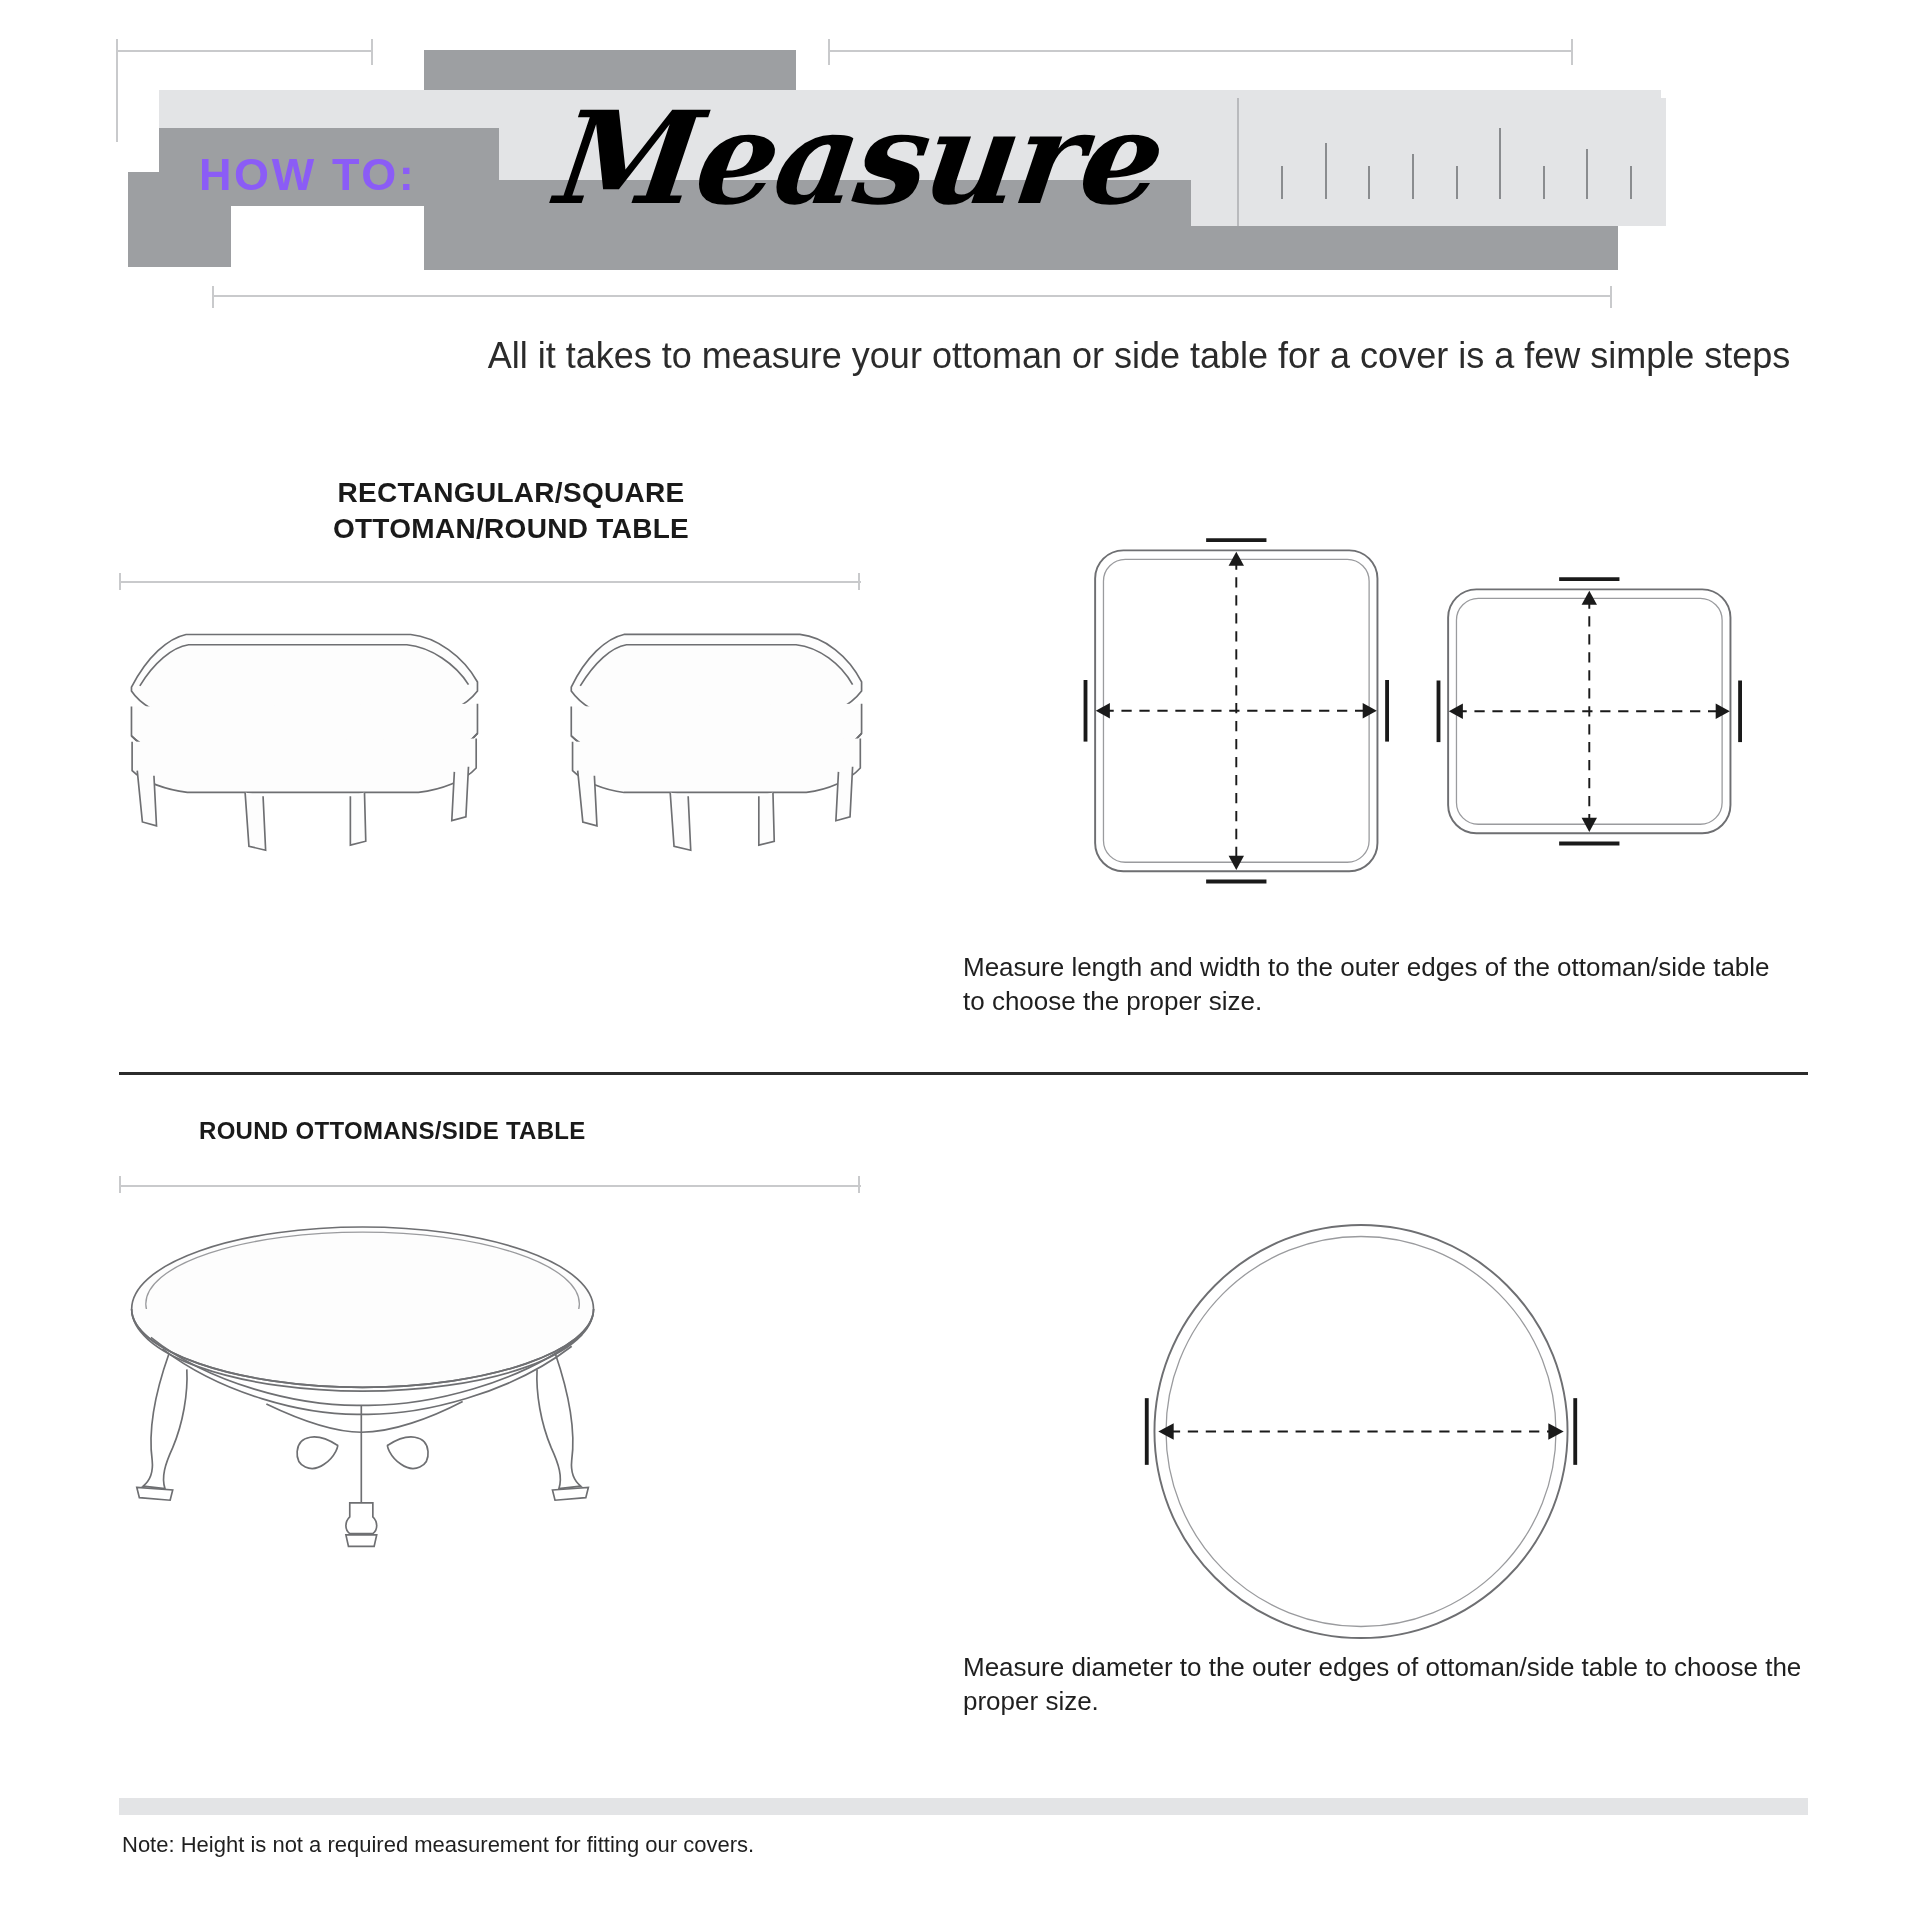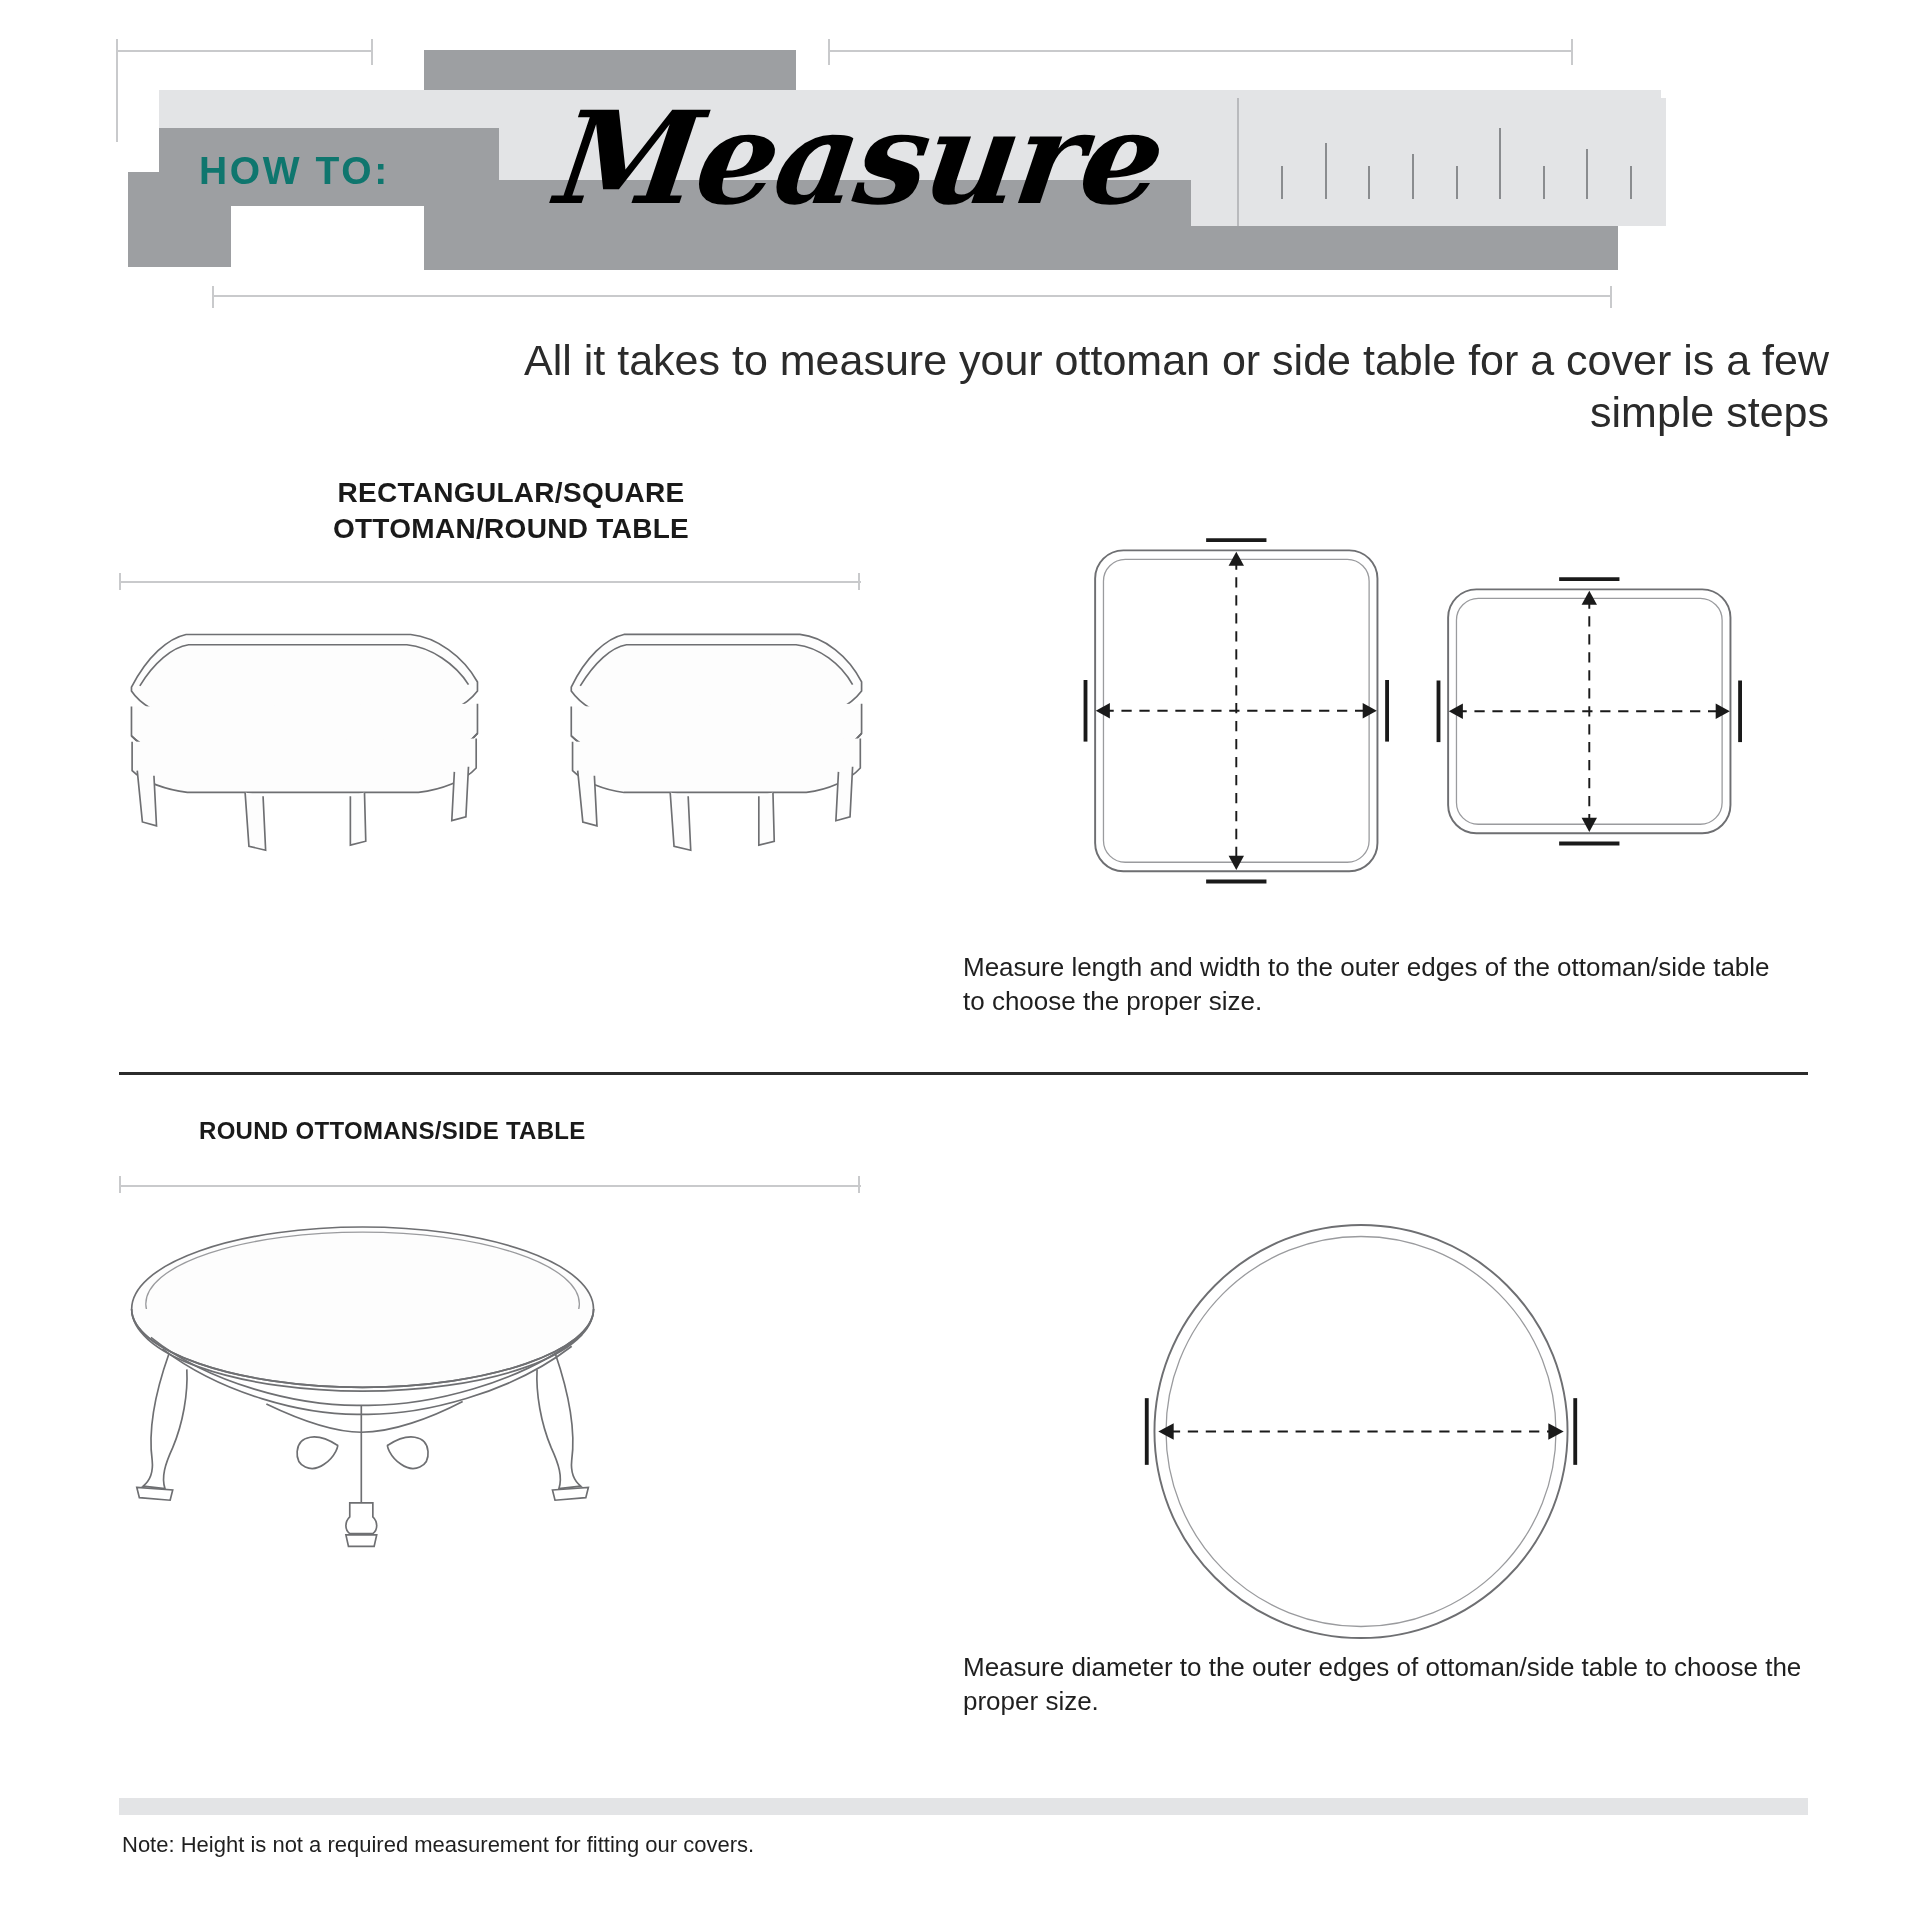--- a/index.html
+++ b/index.html
@@ -49,24 +49,24 @@
   }
   .hdr-howto-block {
     position: absolute;
     left: 159px; top: 128px;
     width: 340px; height: 78px;
     background: #9d9fa2;
   }
   .hdr-howto-text {
     position: absolute;
     left: 199px; top: 149px;
-    font-size: 39px;
+    font-size: 45px;
     font-weight: bold;
     letter-spacing: 2.6px;
-    color: #0f766e;
+    color: #8b5cf6;
   }
   .hdr-script {
     position: absolute;
     left: 559px; top: 83px;
     font-family: "DejaVu Serif", serif;
     font-style: italic;
     font-weight: bold;
     font-size: 128px;
     color: #000000;
     transform: skewX(-8deg);
@@ -99,22 +99,22 @@
     background: #c9cacc;
   }
   .mline.h { height: 1.9px; }
   .mline.v { width: 1.9px; }
 
   
   .subtitle {
     position: absolute;
     left: 449px; top: 334px;
     width: 1380px;
-    text-align: right;
-    font-size: 43px;
+    text-align: center;
+    font-size: 36px;
     line-height: 1.22;
     color: #2b2b2b;
   }
 
   
   .sec1-title {
     position: absolute;
     left: 254px; top: 475px;
     width: 514px;
     text-align: center;

